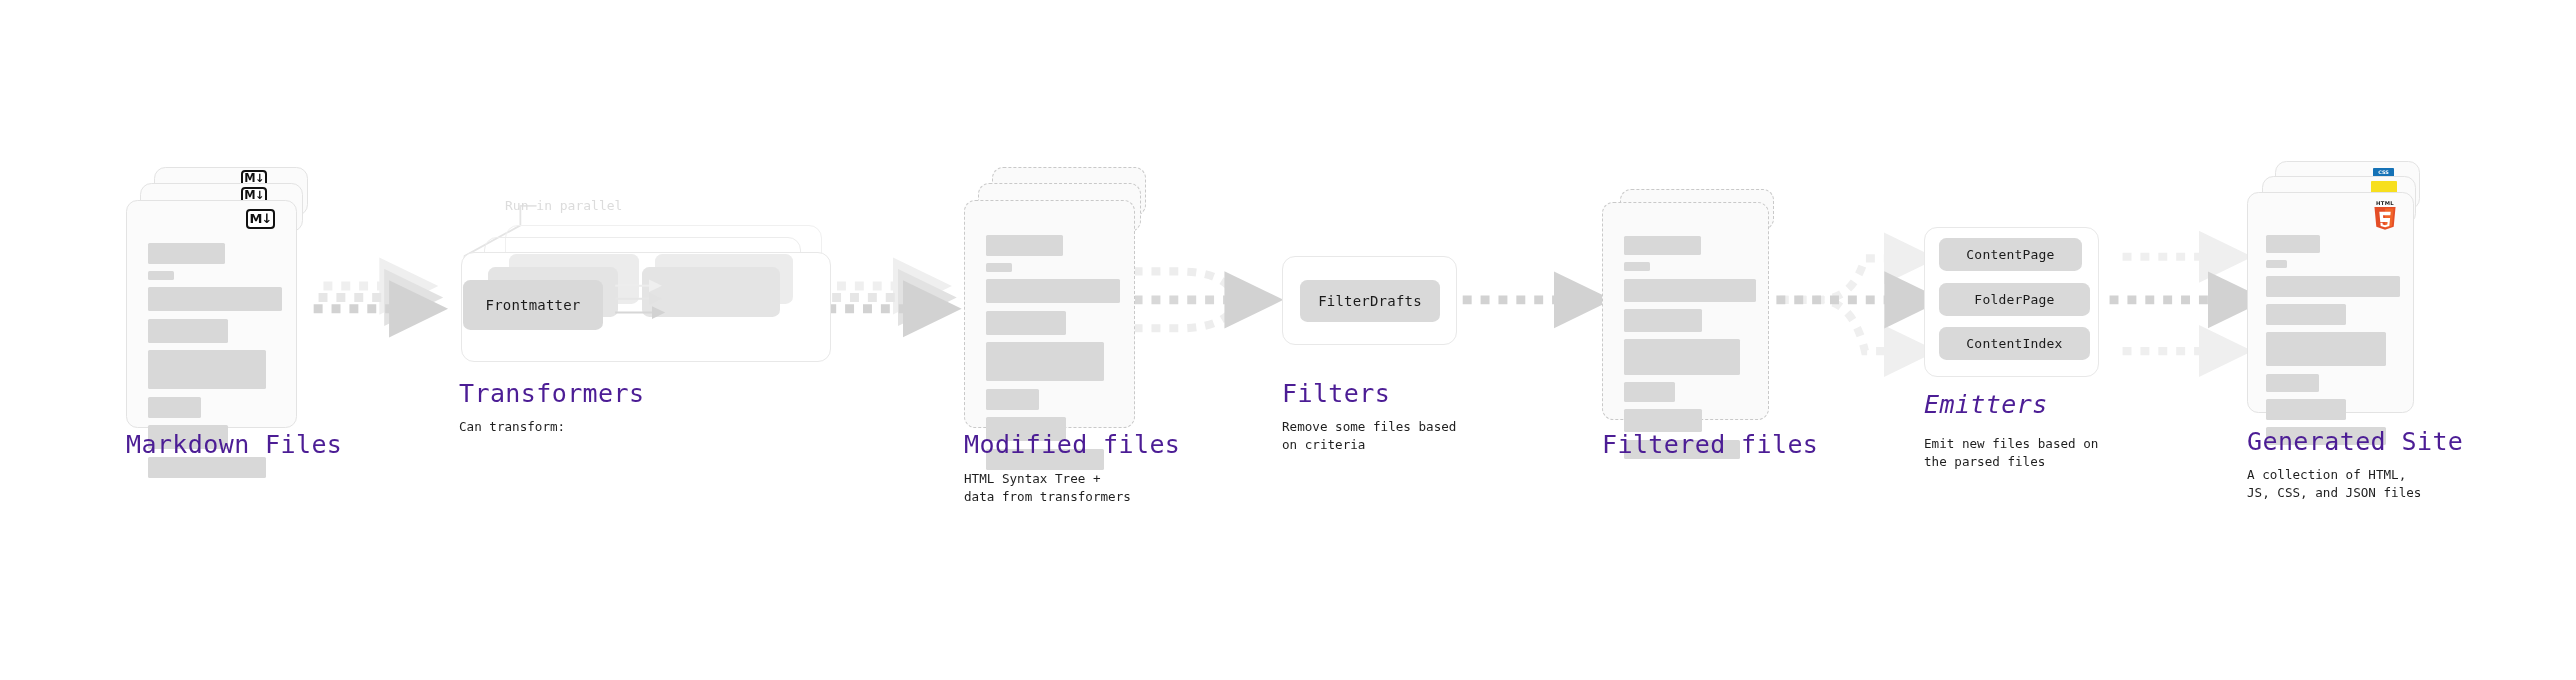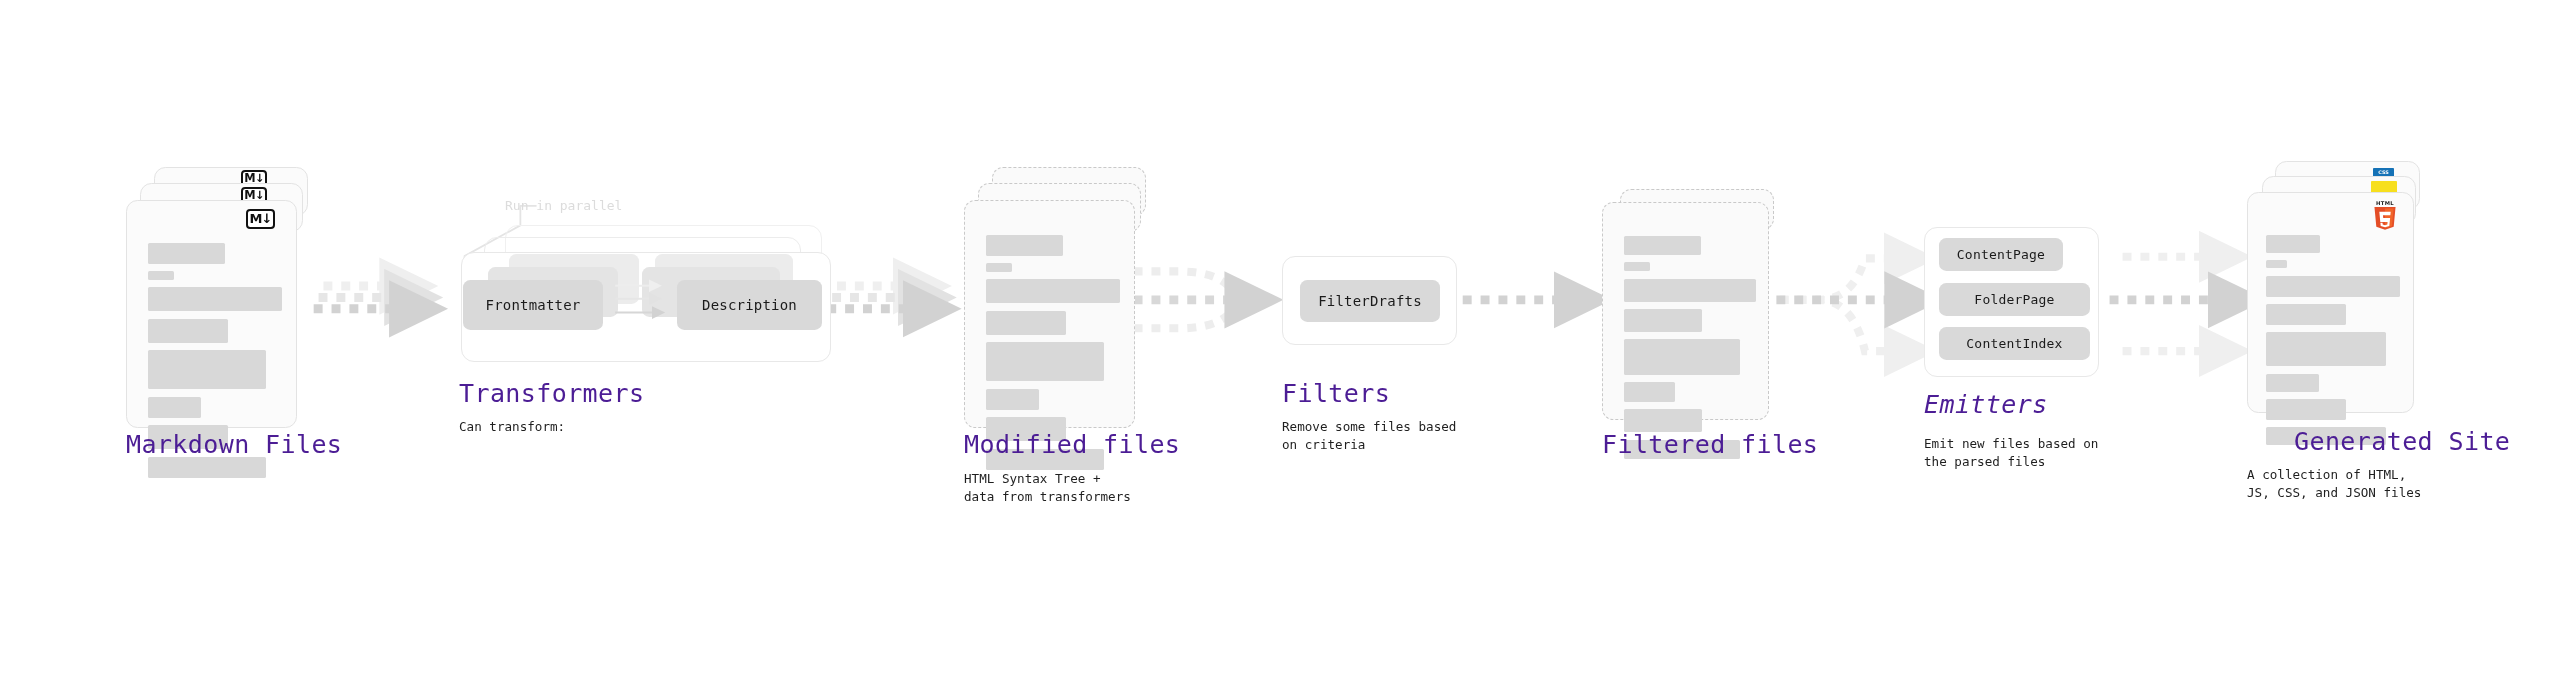--- a/index.html
+++ b/index.html
@@ -238,21 +238,20 @@
   <div class="pill" style="left:488px;top:267px;width:130px;height:50px;background:#e4e4e4;color:transparent;"></div>
   <div class="pill" style="left:642px;top:267px;width:138px;height:50px;background:#e4e4e4;color:transparent;"></div>
 
   <svg class="node" style="left:615px;top:276px;width:106px;height:65px;position:absolute;" viewBox="0 0 130 80" width="106" height="65">
     <line x1="0" y1="12" x2="44" y2="12" stroke="#ededed" stroke-width="2.5" marker-end="url(#ah-light)"></line>
     <line x1="0" y1="28" x2="44" y2="28" stroke="#e6e6e6" stroke-width="2.5" marker-end="url(#ah-mid)"></line>
     <line x1="0" y1="45" x2="48" y2="45" stroke="#d6d6d6" stroke-width="2.5" marker-end="url(#ah-dark)"></line>
   </svg>
 
   <div class="pill" style="left:463px;top:280px;width:140px;height:50px;">Frontmatter</div>
-  <div class="pill" style="left:677px;top:280px;width:145px;height:50px;">Description</div>
 
   <div class="title" style="left:459px;top:379px;">Transformers</div>
   <div class="subtitle" style="left:459px;top:418px;">Can transform:</div>
 
   <div class="doc-stack node" style="left:964px;top:167px;width:211px;height:260px;">
     <div class="doc dashed" style="left:28px;top:0px;width:154px;height:49px;"></div>
     <div class="doc dashed" style="left:14px;top:16.3px;width:163px;height:49px;"></div>
     <div class="doc dashed" style="left:0px;top:32.5px;width:171px;height:228px;">
       <div class="doc-body" style="top:34px;left:21px;">
         <div class="bar" style="width:77px;height:21px;"></div>
@@ -287,21 +286,21 @@
         <div class="bar" style="width:116px;height:36px;"></div>
         <div class="bar" style="width:51px;height:19.5px;"></div>
         <div class="bar" style="width:78px;height:23px;"></div>
         <div class="bar" style="width:116px;height:19.5px;"></div>
       </div>
     </div>
   </div>
   <div class="title" style="left:1602px;top:430px;">Filtered files</div>
 
   <div class="group-box node solid" style="left:1924px;top:227px;width:175px;height:150px;"></div>
-  <div class="pill" style="left:1939px;top:238px;width:124px;height:33px;font-size:13px;">ContentPage</div>
+  <div class="pill" style="left:1939px;top:238px;width:143px;height:33px;font-size:13px;">ContentPage</div>
   <div class="pill" style="left:1939px;top:283px;width:151px;height:33px;font-size:13px;">FolderPage</div>
   <div class="pill" style="left:1939px;top:327px;width:151px;height:33px;font-size:13px;">ContentIndex</div>
   <div class="title" style="left:1924px;top:390px;font-style:italic;">Emitters</div>
   <div class="subtitle" style="left:1924px;top:427px;margin-top:8px;">Emit new files based on
 the parsed files</div>
 
   <div class="doc-stack node" style="left:2247px;top:161px;width:211px;height:268px;">
 
     <div class="doc" style="left:28px;top:0px;width:145px;height:49px;"></div>
     <div class="css-badge" style="left:126px;top:7.3px;">CSS</div>
@@ -322,18 +321,18 @@
       </div>
     </div>
 
     <svg class="html5-badge" style="left:124px;top:37px;" viewBox="0 0 34 40">
       <text x="17" y="8" text-anchor="middle" font-family="DejaVu Sans, Liberation Sans, sans-serif" font-size="6.5" font-weight="700" fill="#1b1b1b" letter-spacing="0.4">HTML</text>
       <path d="M4,11 L6.3,35.5 L17,39 L27.7,35.5 L30,11 z" fill="#e44d26"></path>
       <path d="M17,13 L17,37.2 L25.6,34.4 L27.6,13 z" fill="#f16529"></path>
       <path d="M10,17 h14 l-0.4,4.2 h-9.1 l0.3,3.3 h8.5 l-1,10.1 l-5.3,1.5 l-5.3,-1.5 l-0.35,-4 h2.6 l0.2,2.1 l2.85,0.8 l2.9,-0.8 l0.3,-3.3 h-9 z" fill="#ffffff"></path>
     </svg>
   </div>
-  <div class="title" style="left:2247px;top:427px;margin-left:47px;">Generated Site</div>
+  <div class="title" style="left:2247px;top:427px;">Generated Site</div>
   <div class="subtitle" style="left:2247px;top:466px;">A collection of HTML,
 JS, CSS, and JSON files</div>
 
 </div>
 
 
 </body></html>

